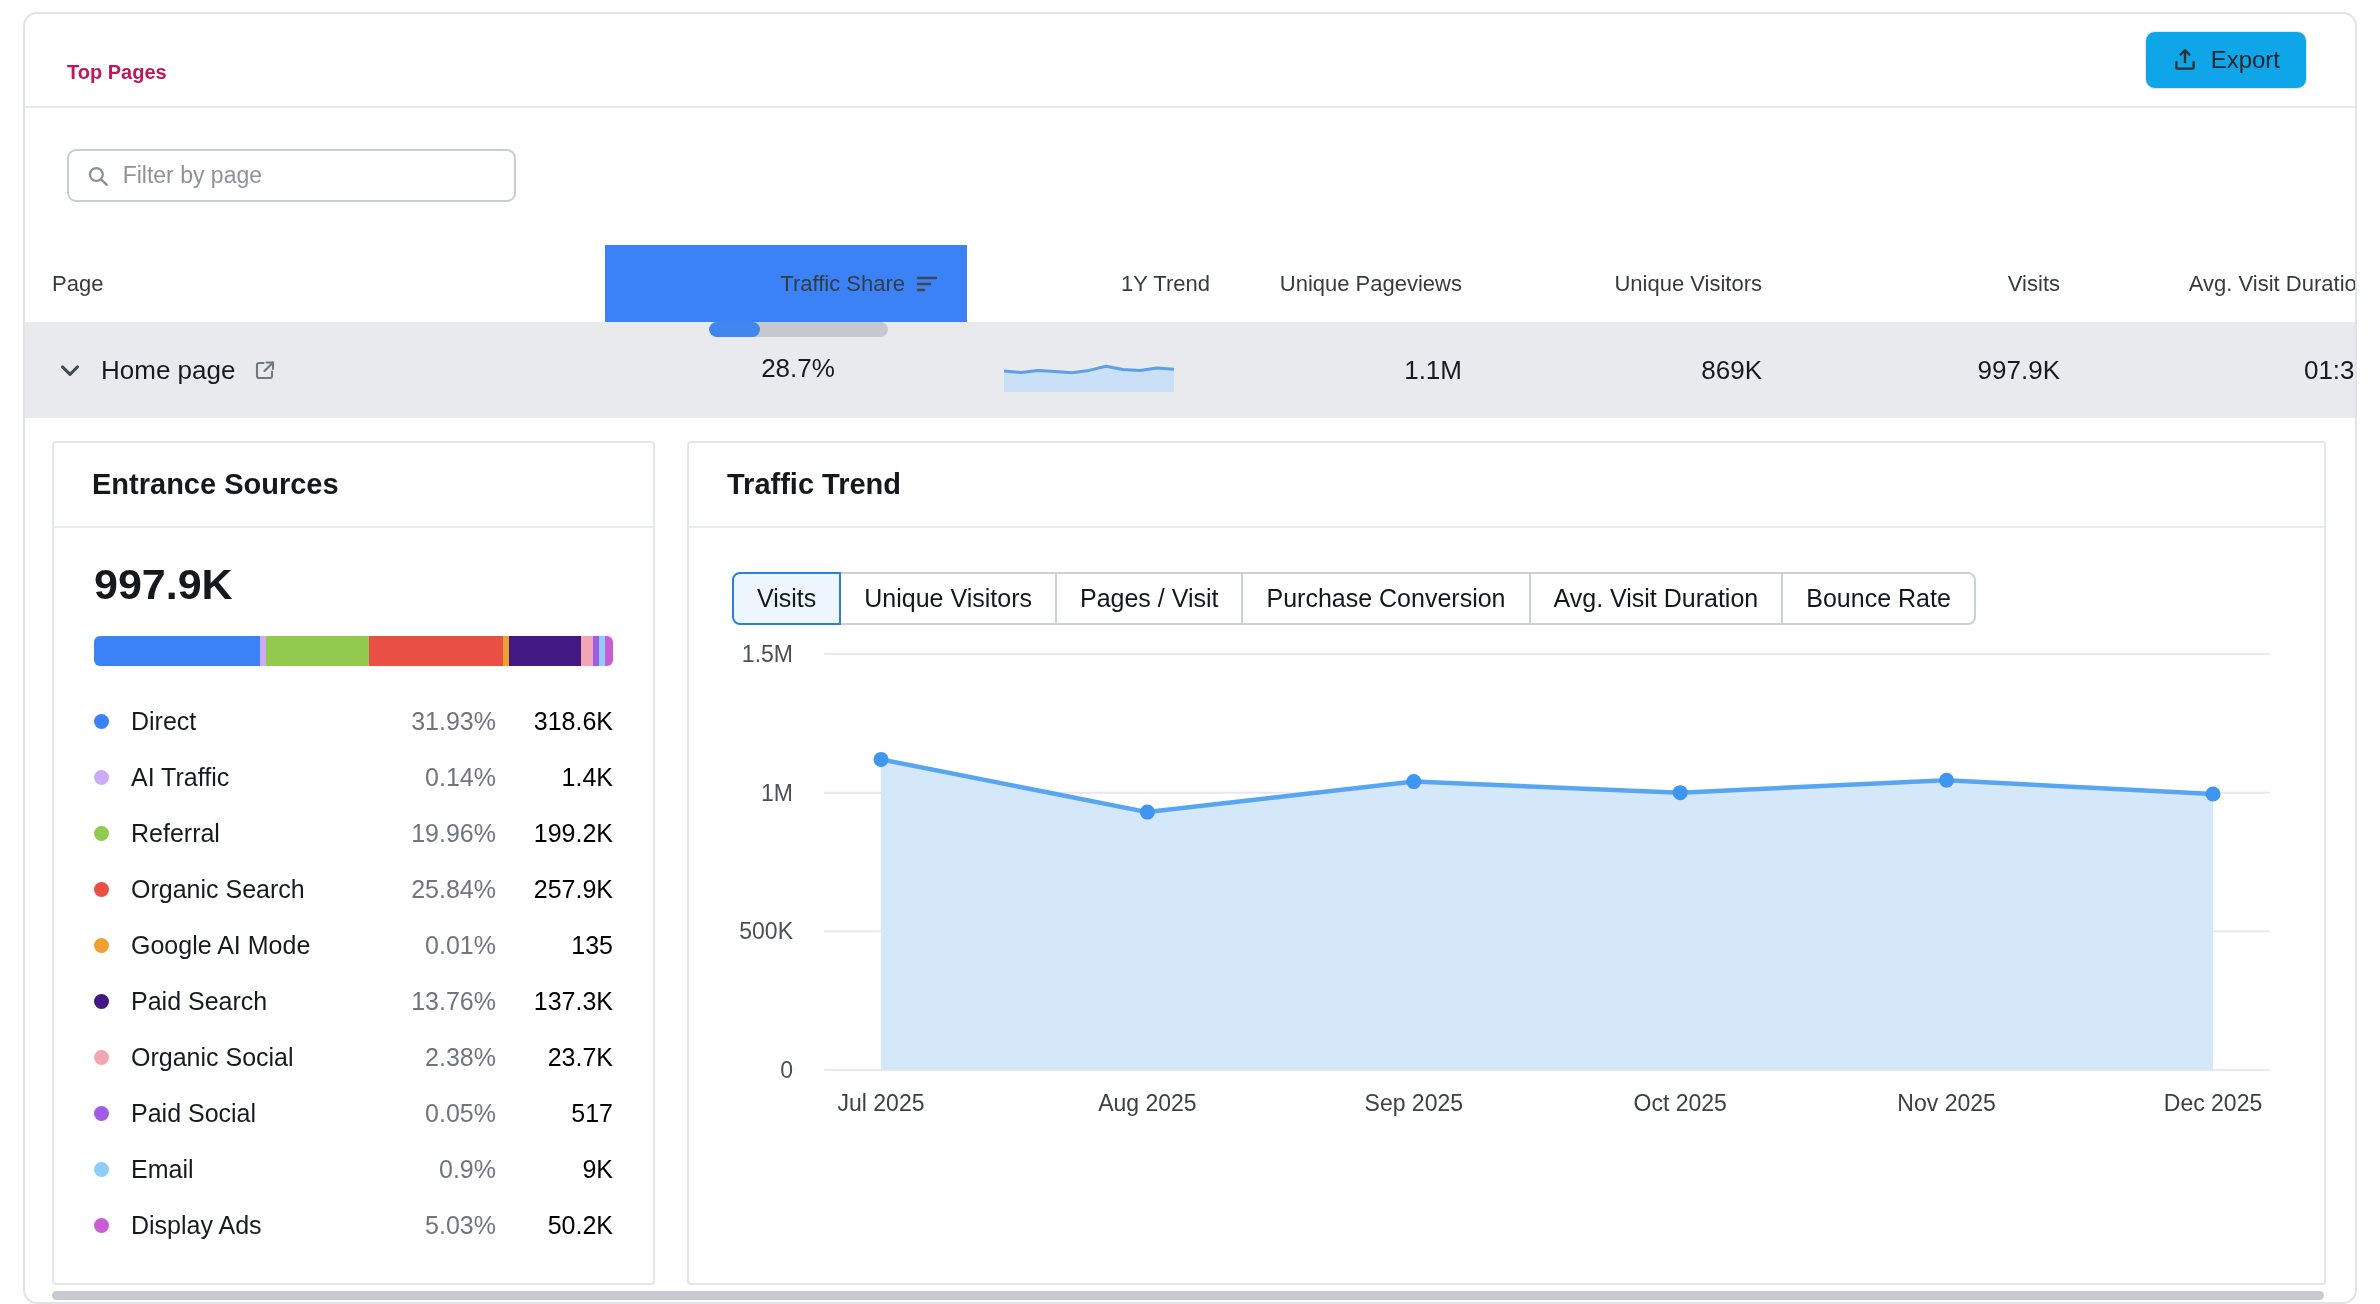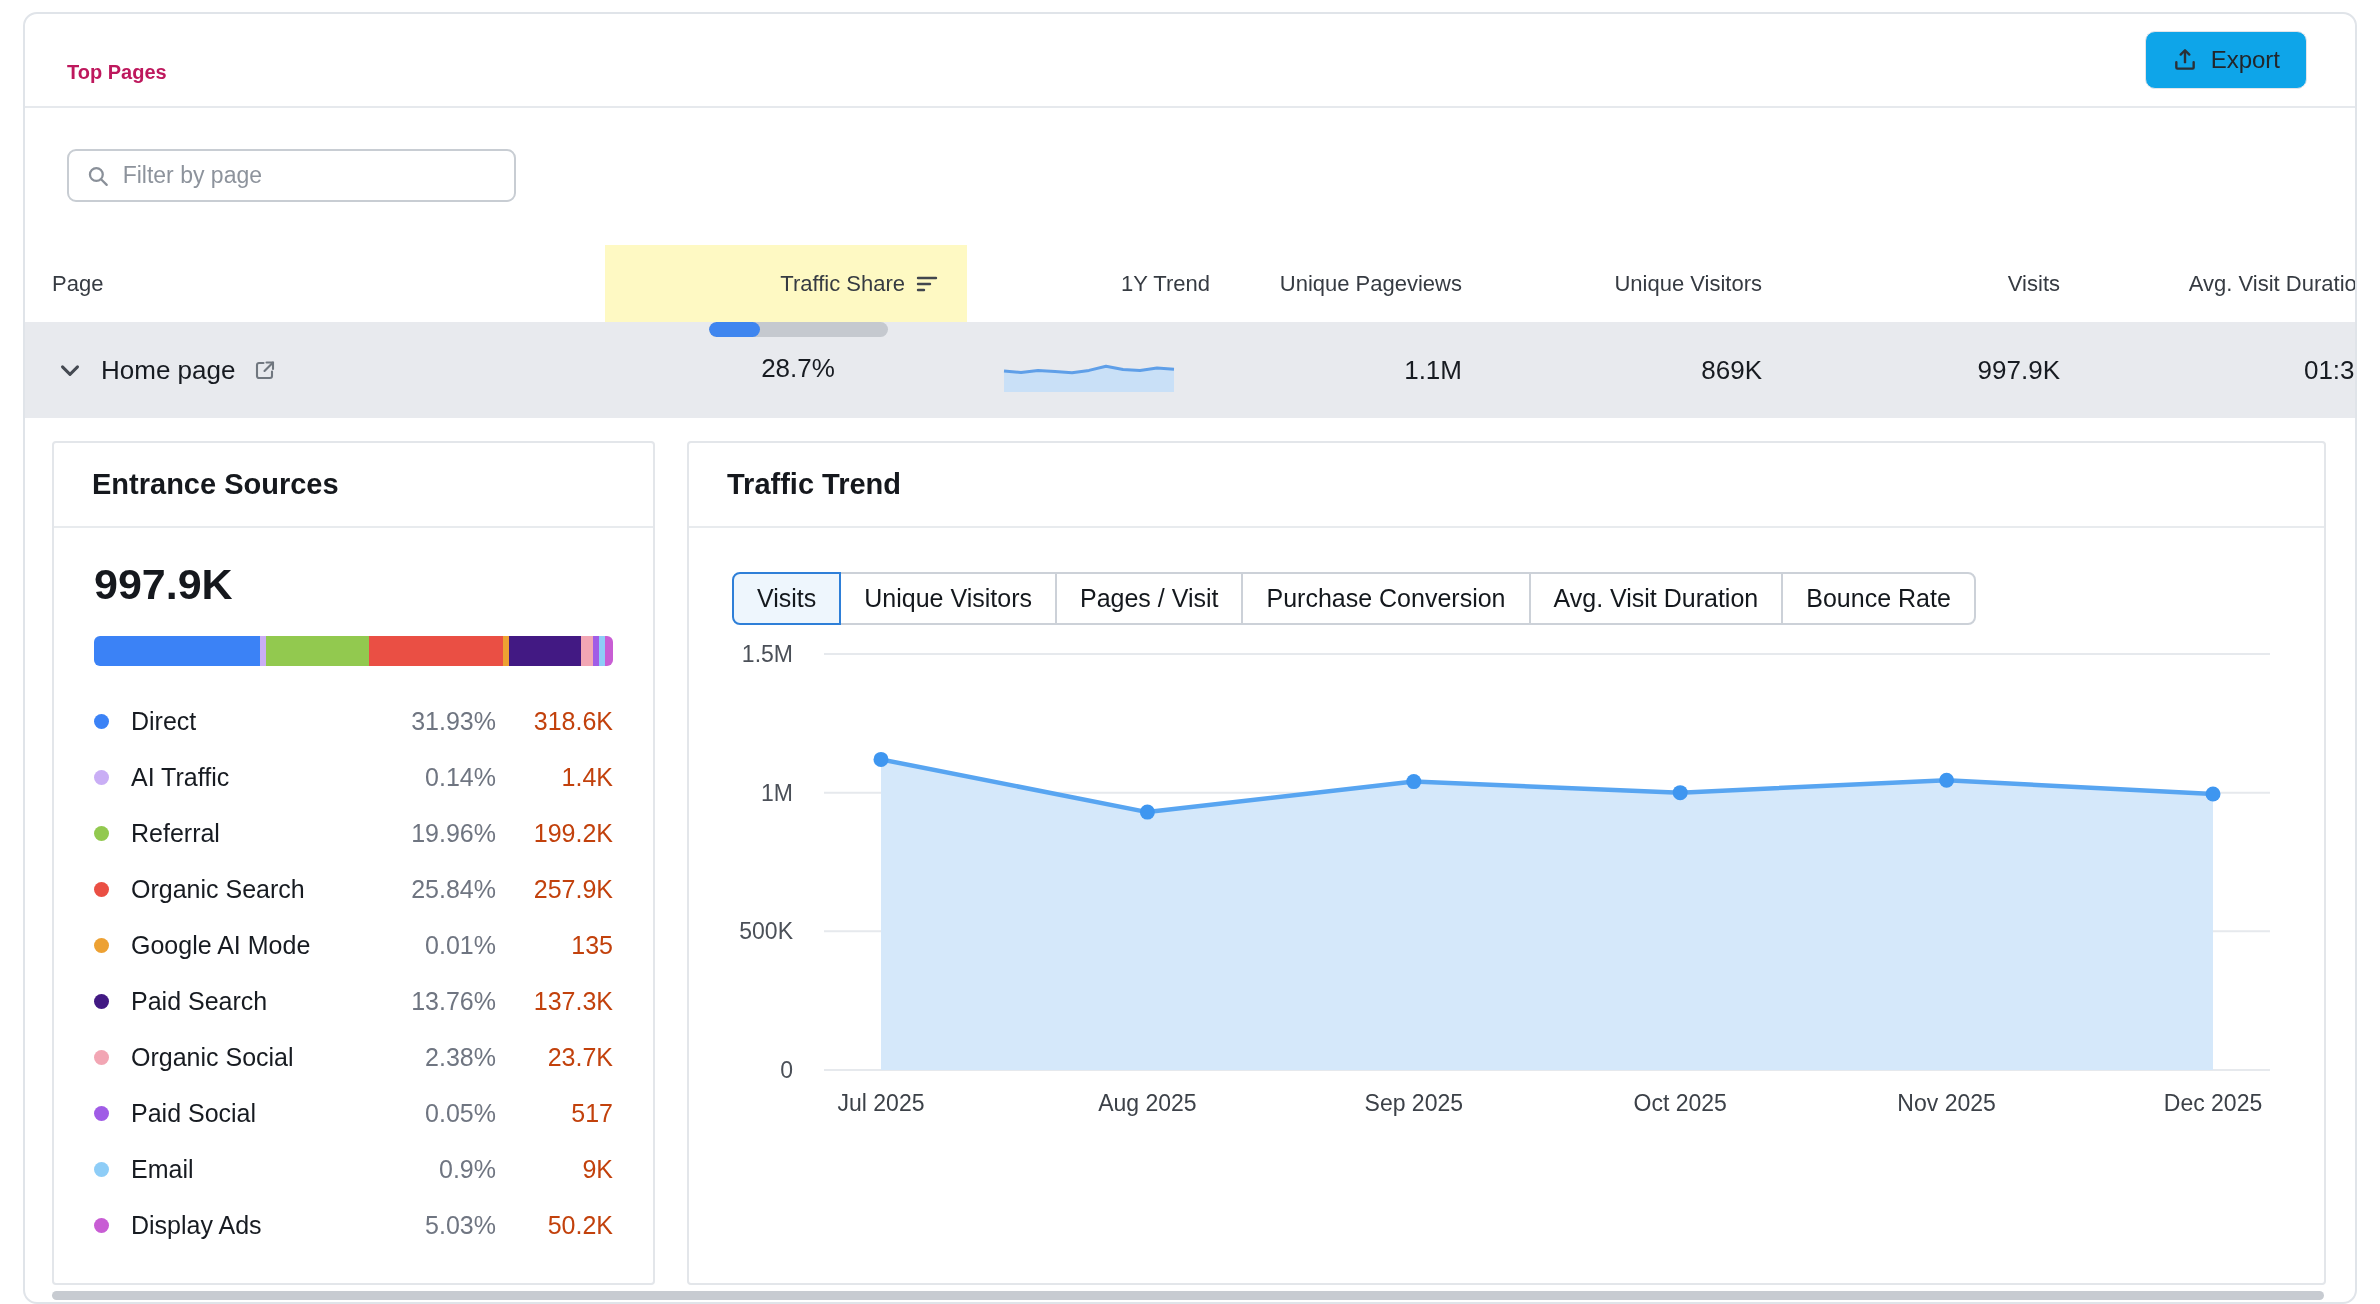--- a/index.html
+++ b/index.html
@@ -50,21 +50,21 @@
   .search input {
     border: none; outline: none; background: transparent;
     font-size: 23px; font-family: inherit; color: #171b21; width: 100%;
   }
   .search input::placeholder { color: #8d939c; }
 
   
   .tscroll { margin-top: 43px; width: 2374px; }
   .thead { display: flex; height: 77px; align-items: stretch; font-size: 22px; color: #363b42; }
   .th { display: flex; align-items: center; }
-  .th.sorted { background: #fef9c3; }
+  .th.sorted { background: #3b82f6; }
   .c0 { width: 580px; }
   .c1 { width: 362px; }
   .c2 { width: 243px; }
   .c3 { width: 282px; }
   .c4 { width: 300px; }
   .c5 { width: 300px; }
   .c6 { width: 307px; }
   .thead .c0 { padding-left: 27px; }
   .thead .c1 { justify-content: flex-end; padding-right: 28px; gap: 10px; }
   .thead .c2 { justify-content: flex-end; padding-left: 46px; }
@@ -99,21 +99,21 @@
 
   .entr-body { padding: 0 40px; }
   .entr-total { margin-top: 32px; font-size: 43px; font-weight: 700; color: #15181d; }
   .entr-bar { margin-top: 27px; height: 30px; display: flex; border-radius: 6px; overflow: hidden; }
   .seg { height: 100%; flex: none; }
   .entr-list { margin-top: 27px; }
   .legend-row { display: flex; align-items: center; height: 56px; font-size: 25px; }
   .dot { width: 15px; height: 15px; border-radius: 50%; margin-right: 22px; flex: none; }
   .lbl { flex: 1; color: #171b21; white-space: nowrap; overflow: hidden; }
   .pct { width: 150px; text-align: right; color: #6f7581; }
-  .val { width: 117px; text-align: right; color: #c2410c; }
+  .val { width: 117px; text-align: right; color: #000000; }
 
   
   .tabs { display: inline-flex; margin: 44px 0 0 43px; }
   .tab {
     height: 53px; padding: 0 23px;
     display: flex; align-items: center;
     background: #fff; border: 2px solid #ccd1d8; margin-left: -2px;
     font-size: 25px; color: #14181d; font-family: inherit;
     cursor: pointer; position: relative; white-space: nowrap;
   }

